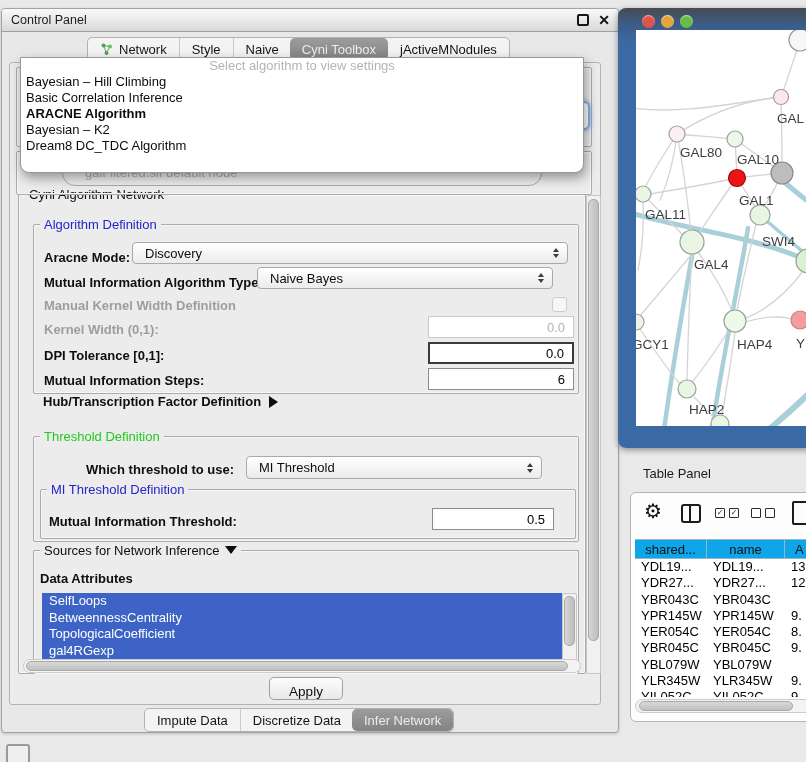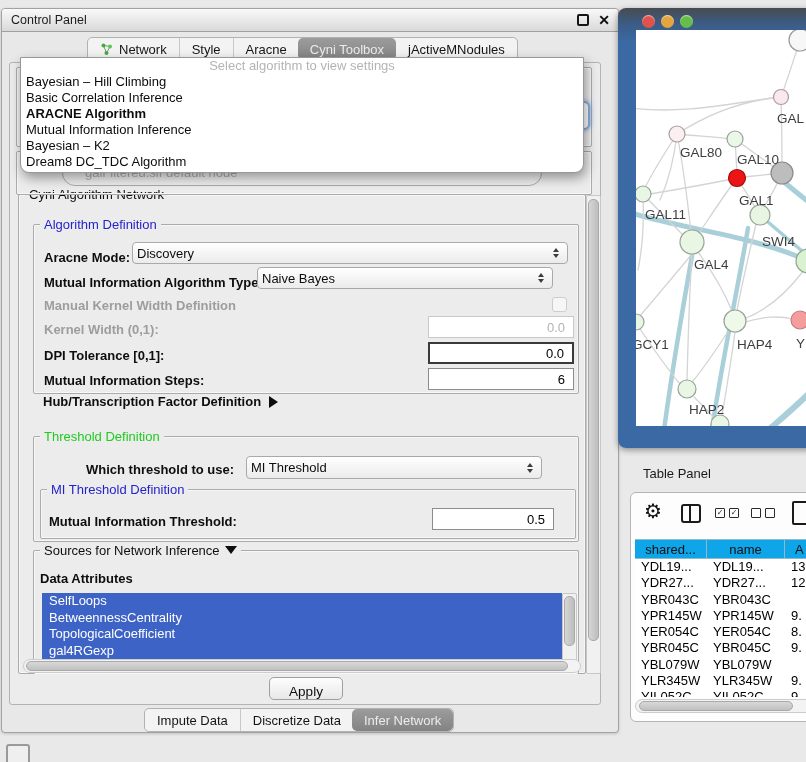--- a/index.html
+++ b/index.html
@@ -46,21 +46,21 @@
   
   .frame{position:absolute;border:1px solid #ababab;box-shadow:inset 0 0 0 1px #f7f7f7;border-radius:2px}
   .legend{position:absolute;top:-8px;left:6px;background:#ececec;padding:0 4px;font-size:13px;color:#0f0f0f;white-space:nowrap}
   .legend.blue{color:#2323cd}
   .legend.green{color:#1ecb1e}
 
   .blabel{position:absolute;font-size:13px;font-weight:bold;color:#0e0e0e;white-space:nowrap}
   .blabel.dis{color:#9d9d9d}
 
   .combo{position:absolute;background:linear-gradient(#ffffff,#ebebeb);border:1px solid #a9a9a9;
-    border-radius:4px;font-size:13px;color:#0d0d0d;display:flex;align-items:center;padding-left:4px;box-sizing:border-box}
+    border-radius:4px;font-size:13px;color:#0d0d0d;display:flex;align-items:center;padding-left:12px;box-sizing:border-box}
   .spin{position:absolute;right:8px;top:50%;transform:translateY(-50%);display:flex;flex-direction:column;gap:2px}
   .spin b{width:0;height:0;border-left:3.5px solid transparent;border-right:3.5px solid transparent}
   .spin b.up{border-bottom:4px solid #3c3c3c}
   .spin b.dn{border-top:4px solid #3c3c3c}
 
   .field{position:absolute;background:#fff;font-size:13px;display:flex;align-items:center;
     justify-content:flex-end;padding-right:8px;box-sizing:border-box}
   .field.dis{border:1px solid #c9c9c9;color:#b3b3b3}
   .field.strong{border:2px solid #3a3a3a;color:#000}
   .field.mid{border:1px solid #8c8c8c;color:#000}
@@ -142,21 +142,21 @@
             <circle cx="3.5" cy="3.5" r="2" fill="#3fae3f"></circle>
             <circle cx="10" cy="4.5" r="2" fill="#57c957"></circle>
             <circle cx="6.5" cy="11" r="2" fill="#3fae3f"></circle>
           </svg>
           <span>Network</span>
         </div>
         <div class="tab">
           <span>Style</span>
         </div>
         <div class="tab">
-          <span>Aracne</span>
+          <span>Naive</span>
         </div>
         <div class="tab sel">
           <span>Cyni Toolbox</span>
         </div>
         <div class="tab">
           <span>jActiveMNodules</span>
         </div>
       </div>
 
     <div class="main-panel">
@@ -164,21 +164,20 @@
       <div class="gframe" style="left:6px;top:4px;width:574px;height:78px"></div>
       <div class="ghost-combo-focus"></div>
       <div class="gframe" style="left:6px;top:88px;width:574px;height:42px"></div>
       <div class="ghost-combo">galFiltered.sif default node</div>
 
       <div class="dropdown" id="algo-dd">
           <div class="dd-prompt">Select algorithm to view settings</div>
           <div class="dd-item">Bayesian – Hill Climbing</div>
           <div class="dd-item">Basic Correlation Inference</div>
           <div class="dd-item bold">ARACNE Algorithm</div>
-          <div class="dd-item">Mutual Information Inference</div>
           <div class="dd-item">Bayesian – K2</div>
           <div class="dd-item">Dream8 DC_TDC Algorithm</div>
         </div>
 
       <div class="frame" style="left:8px;top:131px;width:566px;height:478px;background:#ececec">
         <span class="legend">Cyni Algorithm Network</span>
 
         <div class="frame" style="left:14px;top:29px;width:544px;height:168px">
           <span class="legend blue">Algorithm Definition</span>
 

